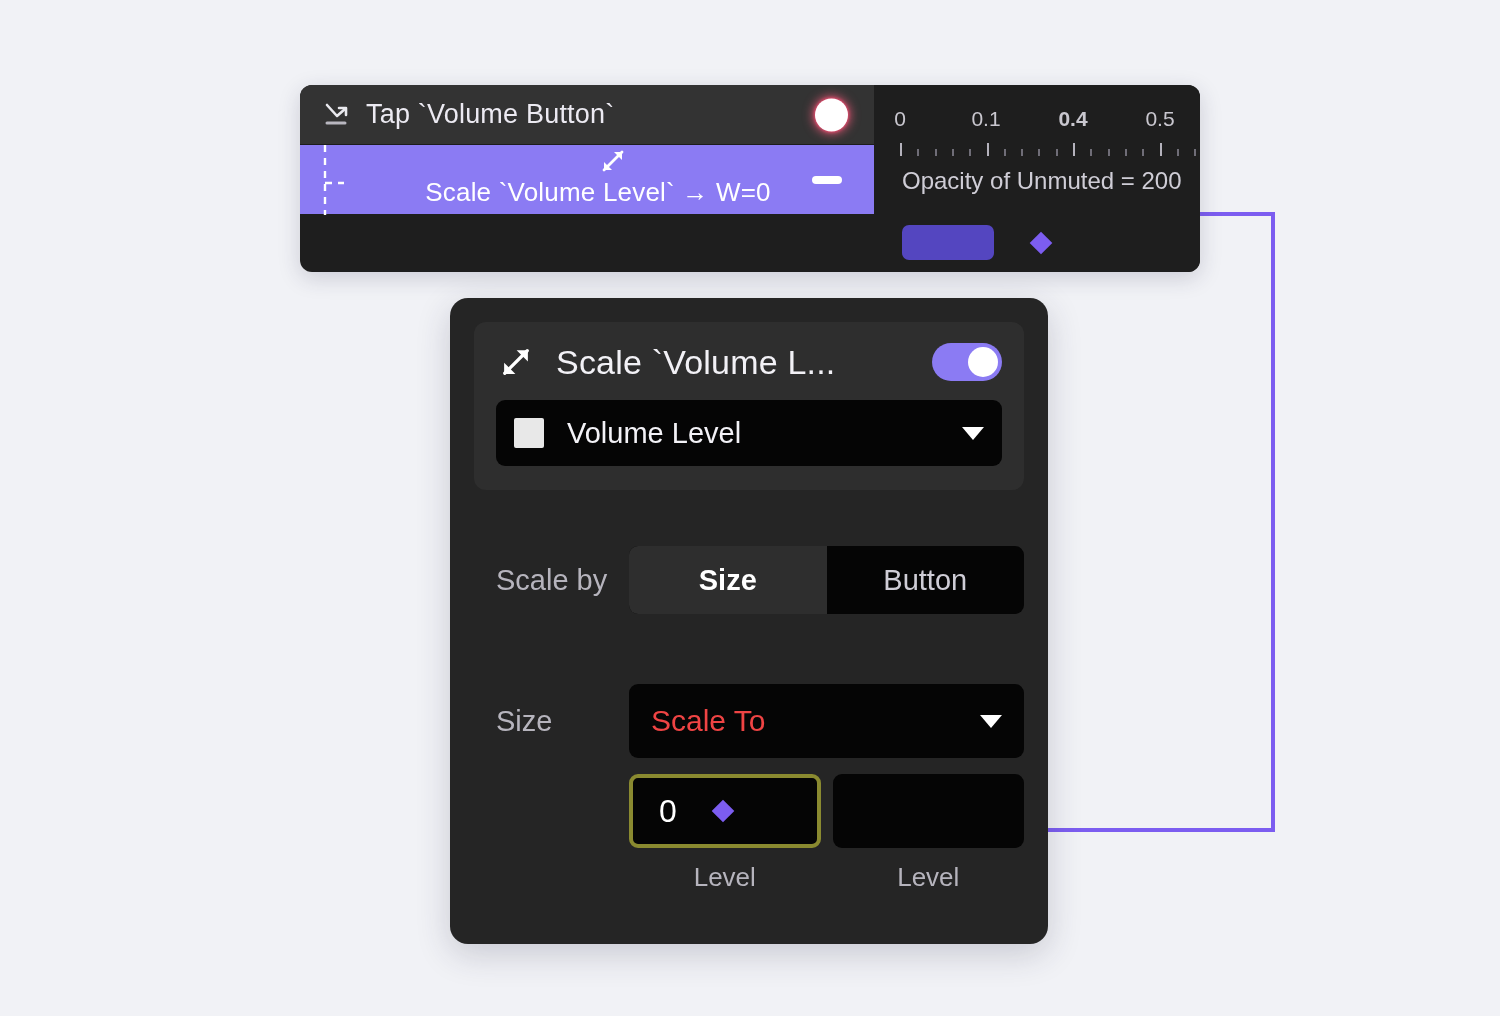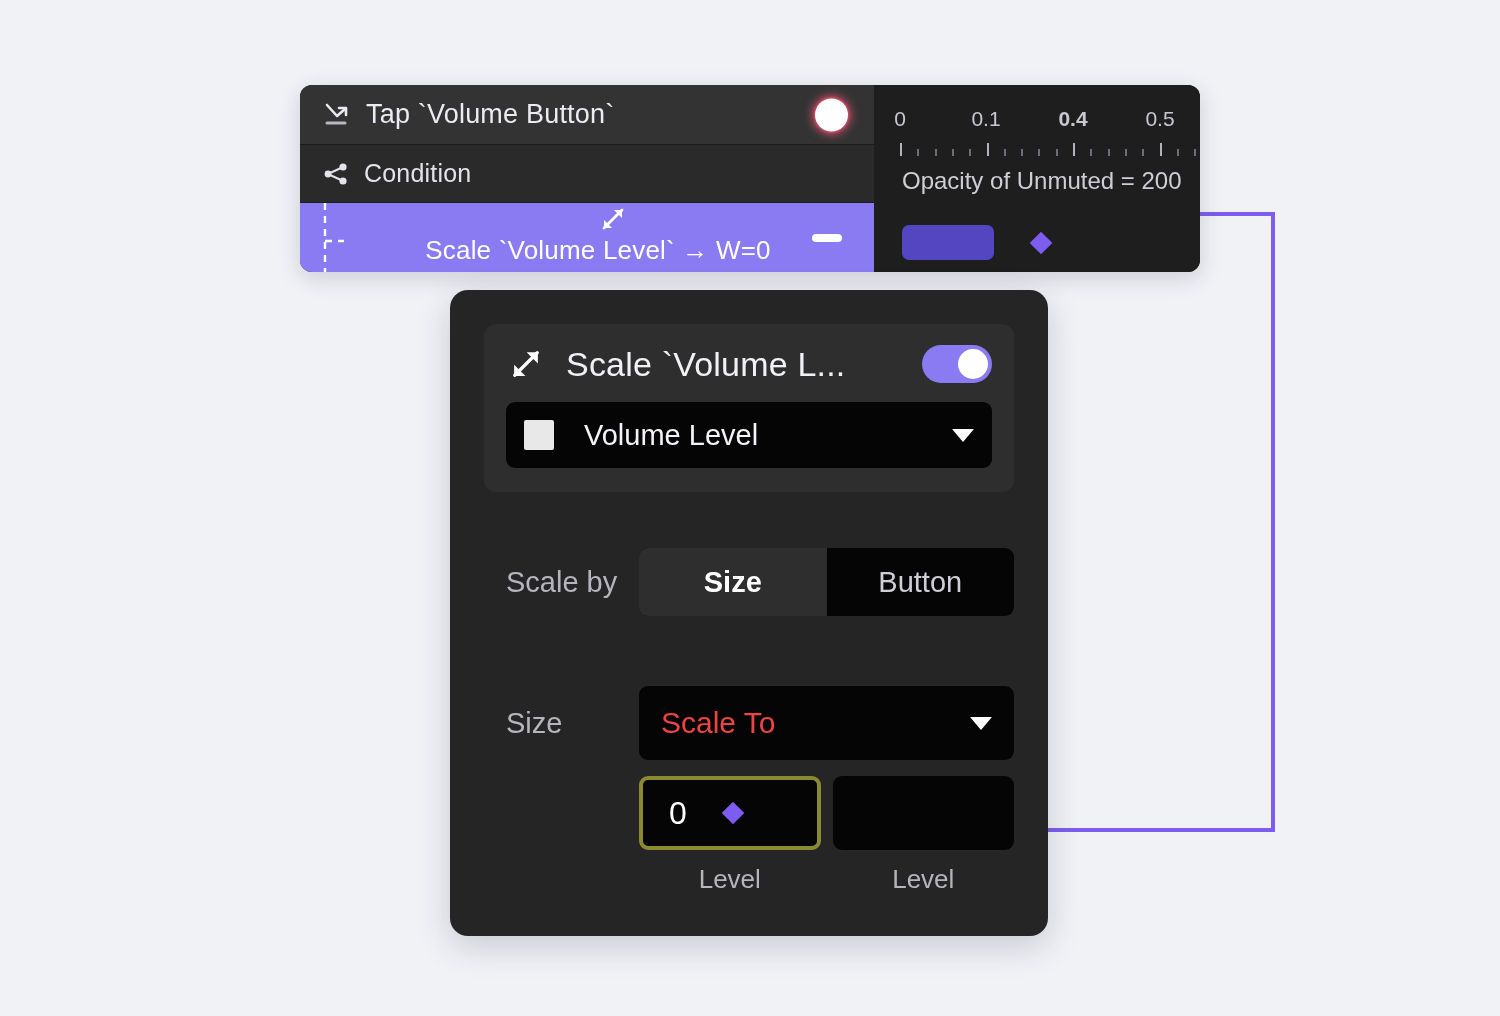--- a/index.html
+++ b/index.html
@@ -81,46 +81,46 @@
   }
 
   .clip-block {
     position: absolute; left: 28px; top: 140px;
     width: 92px; height: 35px; border-radius: 7px;
     background: #5446c0;
   }
 
   
   .inspector {
-    position: absolute; left: 450px; top: 290px;
+    position: absolute; left: 450px; top: 298px;
     width: 598px; height: 646px;
     background: #252525; border-radius: 18px;
     box-shadow: 0 10px 34px rgba(40,40,70,.20);
-    padding: 34px;
+    padding: 24px;
   }
   .ins-header-card {
     background: #2e2e2e; border-radius: 12px;
     padding: 20px 22px 24px 22px;
   }
   .ins-title-row { display: flex; align-items: center; gap: 18px; }
   .ins-title {
     font-size: 34px; color: #f2f1f6; white-space: nowrap; letter-spacing: .2px;
     flex: 1;
   }
   .toggle {
     width: 70px; height: 38px; border-radius: 19px; background: #8b7bf3;
     position: relative; flex: 0 0 auto;
   }
   .toggle .knob {
     position: absolute; right: 4px; top: 4px;
     width: 30px; height: 30px; border-radius: 50%; background: #ffffff;
   }
   .layer-select {
     margin-top: 18px; height: 66px; border-radius: 9px; background: #050505;
-    display: flex; align-items: center; padding: 0 18px; gap: 30px;
+    display: flex; align-items: center; padding: 0 18px; gap: 23px;
   }
   .layer-swatch { width: 30px; height: 30px; background: #e8e8e8; border-radius: 2px; flex: 0 0 auto; }
   .layer-name { font-size: 29px; color: #f3f2f7; flex: 1; white-space: nowrap; }
   .caret { width: 0; height: 0; border-left: 11px solid transparent; border-right: 11px solid transparent; border-top: 13px solid #ffffff; flex: 0 0 auto; }
 
   .field-row { display: flex; align-items: center; margin-top: 56px; }
   .field-label {
     width: 155px; font-size: 29px; color: #b6b4bd; flex: 0 0 auto;
     padding-left: 22px;
   }
@@ -175,32 +175,20 @@
           <svg width="30" height="30" viewBox="0 0 30 30">
             <path d="M5 5 L15 16 L23 9" fill="none" stroke="#e9e9ee" stroke-width="2.6" stroke-linecap="round" stroke-linejoin="round"></path>
             <path d="M17 8 L24 8 L24 15" fill="none" stroke="#e9e9ee" stroke-width="2.6" stroke-linecap="round" stroke-linejoin="round"></path>
             <line x1="5" y1="23" x2="23" y2="23" stroke="#b9b7c0" stroke-width="3" stroke-linecap="round"></line>
           </svg>
         </span>
         <span class="row-label">Tap `Volume Button`</span>
         <span class="record-dot"></span>
       </div>
 
-      <div class="row row-2">
-        <span class="row-icon">
-          <svg width="28" height="28" viewBox="0 0 28 28">
-            <circle cx="6" cy="14" r="3.4" fill="#e4e2ea"></circle>
-            <circle cx="21" cy="7" r="3.6" fill="#e4e2ea"></circle>
-            <circle cx="21" cy="21" r="3.6" fill="#e4e2ea"></circle>
-            <line x1="8" y1="13" x2="19" y2="8" stroke="#e4e2ea" stroke-width="2"></line>
-            <line x1="8" y1="15" x2="19" y2="20" stroke="#e4e2ea" stroke-width="2"></line>
-          </svg>
-        </span>
-        <span class="row-label">Condition</span>
-      </div>
 
       <div class="row row-3">
         <svg class="tree-guide" viewBox="0 0 26 70">
           <line x1="3" y1="0" x2="3" y2="70" stroke="#ffffff" stroke-width="2.4" stroke-dasharray="7 6"></line>
           <line x1="3" y1="38" x2="22" y2="38" stroke="#ffffff" stroke-width="2.4" stroke-dasharray="7 6"></line>
         </svg>
         <span class="row-icon" style="margin-left:44px;">
           <svg width="32" height="32" viewBox="0 0 32 32">
             <line x1="7" y1="25" x2="25" y2="7" stroke="#ffffff" stroke-width="2.8" stroke-linecap="round"></line>
             <path d="M7 17 L7 25 L15 25 Z" fill="#ffffff"></path>

